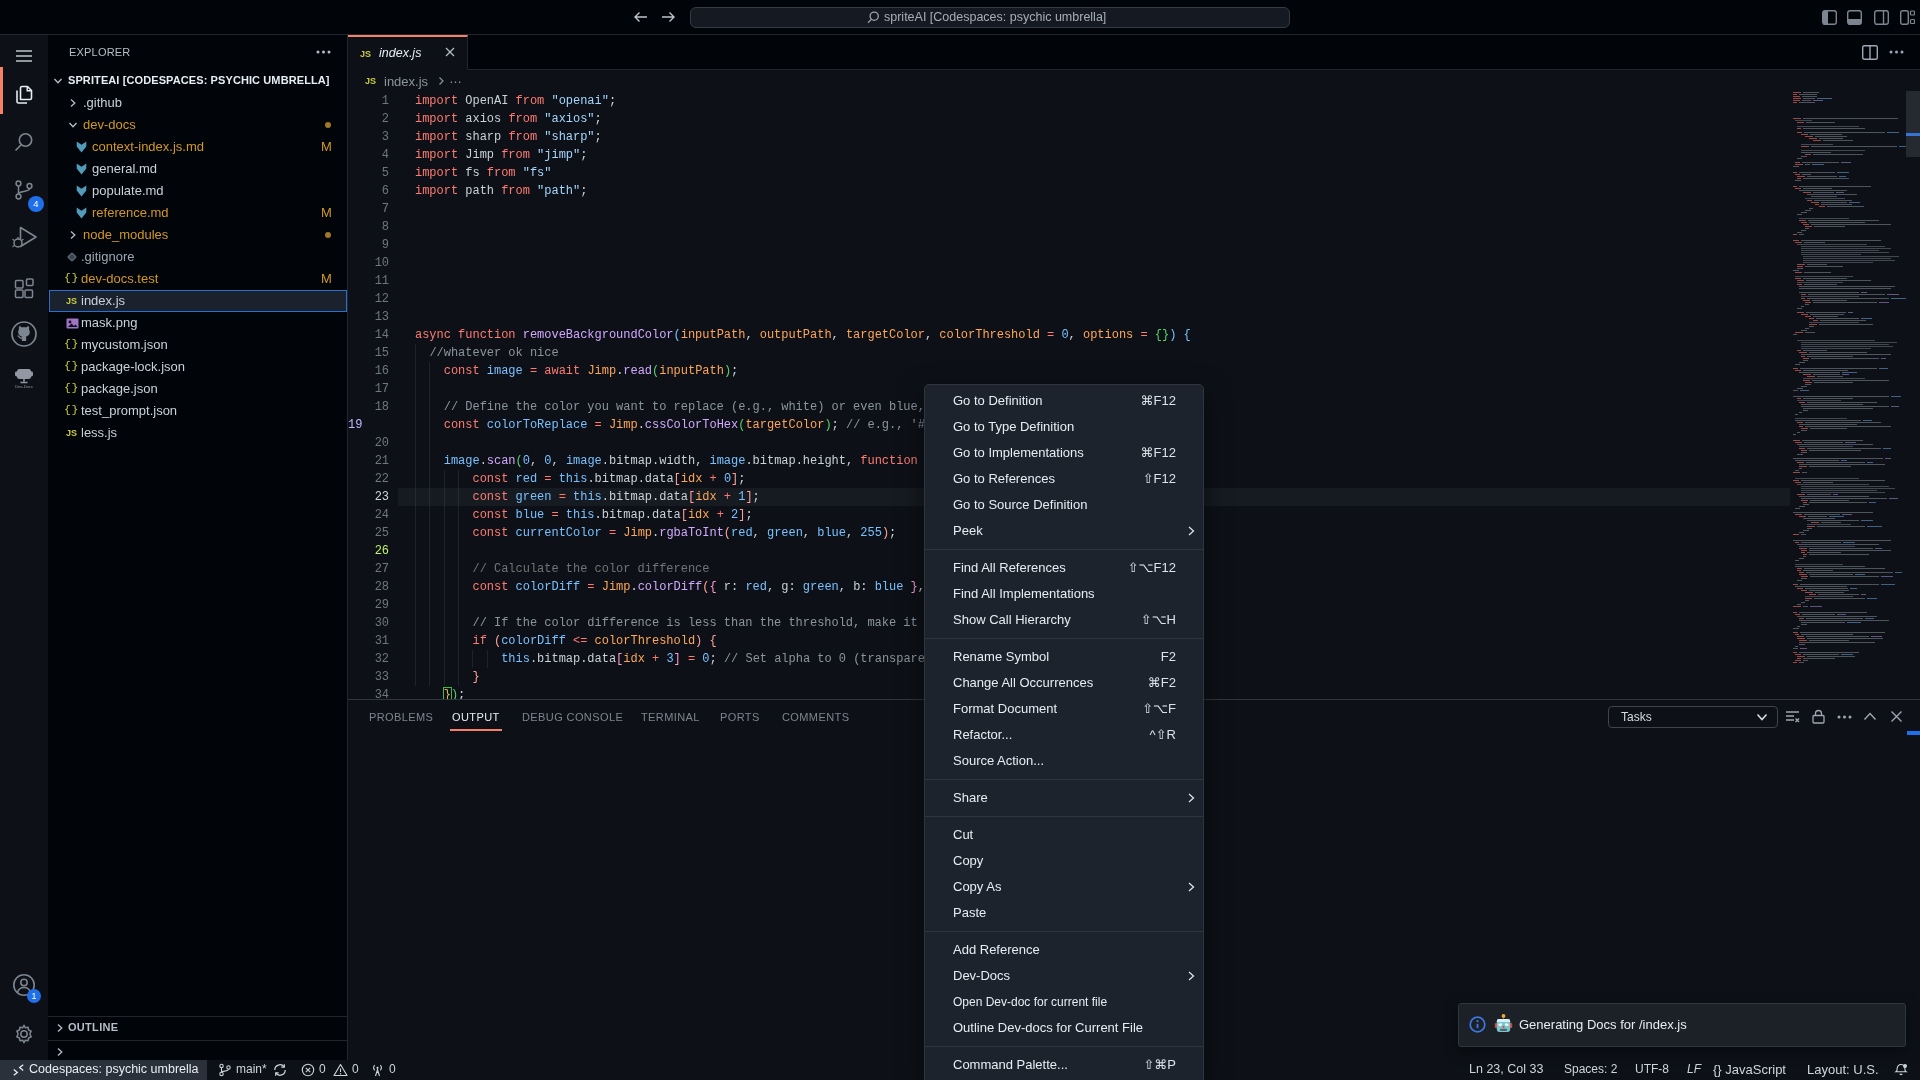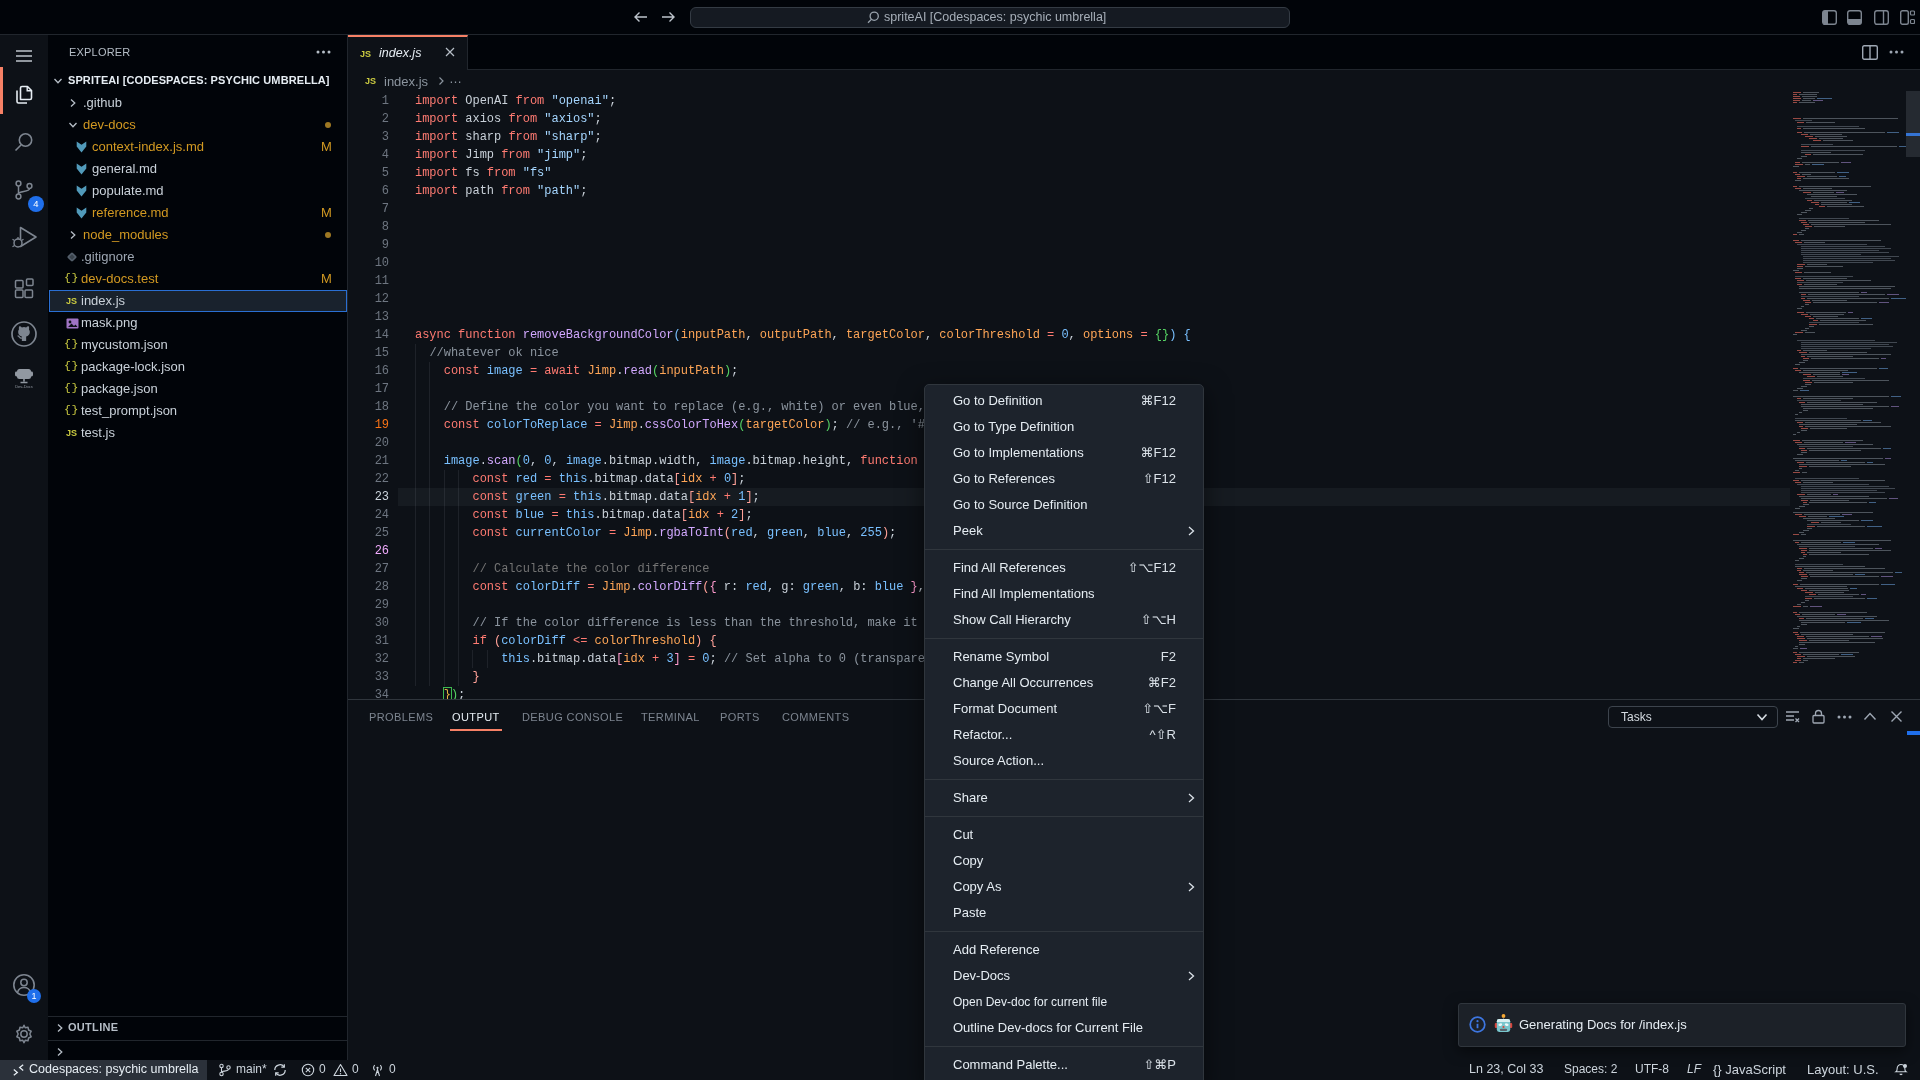--- a/index.html
+++ b/index.html
@@ -156,21 +156,21 @@
 <div class="a" style="left:81px;top:315px;font-size:13px;color:#c9d1d9;">mask.png</div>
 <div class="a" style="left:64px;top:337px;font-size:11.5px;color:#cbcb41;font-family:'Liberation Mono',monospace;letter-spacing:0.5px;">{}</div>
 <div class="a" style="left:81px;top:337px;font-size:13px;color:#c9d1d9;">mycustom.json</div>
 <div class="a" style="left:64px;top:359px;font-size:11.5px;color:#cbcb41;font-family:'Liberation Mono',monospace;letter-spacing:0.5px;">{}</div>
 <div class="a" style="left:81px;top:359px;font-size:13px;color:#c9d1d9;">package-lock.json</div>
 <div class="a" style="left:64px;top:381px;font-size:11.5px;color:#cbcb41;font-family:'Liberation Mono',monospace;letter-spacing:0.5px;">{}</div>
 <div class="a" style="left:81px;top:381px;font-size:13px;color:#c9d1d9;">package.json</div>
 <div class="a" style="left:64px;top:403px;font-size:11.5px;color:#cbcb41;font-family:'Liberation Mono',monospace;letter-spacing:0.5px;">{}</div>
 <div class="a" style="left:81px;top:403px;font-size:13px;color:#c9d1d9;">test_prompt.json</div>
 <div class="a" style="left:66px;top:428px;font-size:9px;font-weight:bold;color:#cbcb41;">JS</div>
-<div class="a" style="left:81px;top:425px;font-size:13px;color:#c9d1d9;">test.js</div>
+<div class="a" style="left:81px;top:425px;font-size:13px;color:#c9d1d9;">less.js</div>
 <div class="a" style="left:48px;top:1016px;width:300px;height:22px;border-top:1px solid #21262d;"></div>
 <svg class="a" style="left:55px;top:1023px" width="10" height="10" viewBox="0 0 10 10">
     <path d="M3 1.5 L6.8 5 L3 8.5" stroke="#b6bec7" stroke-width="1.3" fill="none"></path>
   </svg>
 <div class="a" style="left:68px;top:1021px;font-size:11px;font-weight:bold;color:#b6bec7;letter-spacing:0.3px;">OUTLINE</div>
 <div class="a" style="left:48px;top:1040px;width:300px;height:22px;border-top:1px solid #21262d;"></div>
 <svg class="a" style="left:55px;top:1047px" width="10" height="10" viewBox="0 0 10 10">
     <path d="M3 1.5 L6.8 5 L3 8.5" stroke="#b6bec7" stroke-width="1.3" fill="none"></path>
   </svg>
 <div class="a" style="left:68px;top:1086px;font-size:11px;font-weight:bold;color:#b6bec7;letter-spacing:0.3px;">TIMELINE</div>
@@ -224,34 +224,34 @@
 <div class="a mono" style="left:348px;top:308px;width:41px;text-align:right;color:#6e7681;">13</div>
 <div class="a mono" style="left:348px;top:326px;width:41px;text-align:right;color:#6e7681;">14</div>
 <div class="a mono" style="left:415px;top:326px;"><span style="color:#ff7b72">async </span><span style="color:#ff7b72">function </span><span style="color:#d2a8ff">removeBackgroundColor</span><span style="color:#79c0ff">(</span><span style="color:#ffa657">inputPath</span><span style="color:#c9d1d9">, </span><span style="color:#ffa657">outputPath</span><span style="color:#c9d1d9">, </span><span style="color:#ffa657">targetColor</span><span style="color:#c9d1d9">, </span><span style="color:#ffa657">colorThreshold</span><span style="color:#c9d1d9"> </span><span style="color:#ff7b72">=</span><span style="color:#c9d1d9"> </span><span style="color:#79c0ff">0</span><span style="color:#c9d1d9">, </span><span style="color:#ffa657">options</span><span style="color:#c9d1d9"> </span><span style="color:#ff7b72">=</span><span style="color:#c9d1d9"> </span><span style="color:#56d364">{}</span><span style="color:#79c0ff">)</span><span style="color:#c9d1d9"> </span><span style="color:#79c0ff">{</span></div>
 <div class="a mono" style="left:348px;top:344px;width:41px;text-align:right;color:#6e7681;">15</div>
 <div class="a mono" style="left:415px;top:344px;"><span style="color:#c9d1d9">  </span><span style="color:#8b949e">//whatever ok nice</span></div>
 <div class="a mono" style="left:348px;top:362px;width:41px;text-align:right;color:#6e7681;">16</div>
 <div class="a mono" style="left:415px;top:362px;"><span style="color:#c9d1d9">    </span><span style="color:#ff7b72">const </span><span style="color:#79c0ff">image </span><span style="color:#ff7b72">= </span><span style="color:#ff7b72">await </span><span style="color:#ffa657">Jimp</span><span style="color:#c9d1d9">.</span><span style="color:#d2a8ff">read</span><span style="color:#56d364">(</span><span style="color:#ffa657">inputPath</span><span style="color:#56d364">)</span><span style="color:#c9d1d9">;</span></div>
 <div class="a mono" style="left:348px;top:380px;width:41px;text-align:right;color:#6e7681;">17</div>
 <div class="a mono" style="left:348px;top:398px;width:41px;text-align:right;color:#6e7681;">18</div>
 <div class="a mono" style="left:415px;top:398px;"><span style="color:#c9d1d9">    </span><span style="color:#8b949e">// Define the color you want to replace (e.g., white) or even blue, if you like</span></div>
-<div class="a mono" style="left:348px;top:416px;width:41px;text-align:right;color:#f97316;">19</div>
+<div class="a mono" style="left:348px;top:416px;width:41px;text-align:left;color:#c4b5fd;">19</div>
 <div class="a mono" style="left:415px;top:416px;"><span style="color:#c9d1d9">    </span><span style="color:#ff7b72">const </span><span style="color:#79c0ff">colorToReplace </span><span style="color:#ff7b72">= </span><span style="color:#ffa657">Jimp</span><span style="color:#c9d1d9">.</span><span style="color:#d2a8ff">cssColorToHex</span><span style="color:#56d364">(</span><span style="color:#ffa657">targetColor</span><span style="color:#56d364">)</span><span style="color:#c9d1d9">; </span><span style="color:#8b949e">// e.g., '#FFFFFF'</span></div>
 <div class="a mono" style="left:348px;top:434px;width:41px;text-align:right;color:#6e7681;">20</div>
 <div class="a mono" style="left:348px;top:452px;width:41px;text-align:right;color:#6e7681;">21</div>
 <div class="a mono" style="left:415px;top:452px;"><span style="color:#c9d1d9">    </span><span style="color:#79c0ff">image</span><span style="color:#c9d1d9">.</span><span style="color:#d2a8ff">scan</span><span style="color:#56d364">(</span><span style="color:#79c0ff">0</span><span style="color:#c9d1d9">, </span><span style="color:#79c0ff">0</span><span style="color:#c9d1d9">, </span><span style="color:#79c0ff">image</span><span style="color:#c9d1d9">.bitmap.width, </span><span style="color:#79c0ff">image</span><span style="color:#c9d1d9">.bitmap.height, </span><span style="color:#ff7b72">function </span><span style="color:#e3b341">(</span><span style="color:#ffa657">x</span><span style="color:#c9d1d9">, </span><span style="color:#ffa657">y</span><span style="color:#c9d1d9">, </span><span style="color:#ffa657">idx</span><span style="color:#e3b341">)</span><span style="color:#c9d1d9"> </span><span style="color:#e3b341">{</span></div>
 <div class="a mono" style="left:348px;top:470px;width:41px;text-align:right;color:#6e7681;">22</div>
 <div class="a mono" style="left:415px;top:470px;"><span style="color:#c9d1d9">        </span><span style="color:#ff7b72">const </span><span style="color:#79c0ff">red </span><span style="color:#ff7b72">= </span><span style="color:#79c0ff">this</span><span style="color:#c9d1d9">.bitmap.data</span><span style="color:#ffa198">[</span><span style="color:#ffa657">idx</span><span style="color:#c9d1d9"> </span><span style="color:#ff7b72">+</span><span style="color:#c9d1d9"> </span><span style="color:#79c0ff">0</span><span style="color:#ffa198">]</span><span style="color:#c9d1d9">;</span></div>
 <div class="a mono" style="left:348px;top:488px;width:41px;text-align:right;color:#cdd5dd;">23</div>
 <div class="a mono" style="left:415px;top:488px;"><span style="color:#c9d1d9">        </span><span style="color:#ff7b72">const </span><span style="color:#79c0ff">green </span><span style="color:#ff7b72">= </span><span style="color:#79c0ff">this</span><span style="color:#c9d1d9">.bitmap.data</span><span style="color:#ffa198">[</span><span style="color:#ffa657">idx</span><span style="color:#c9d1d9"> </span><span style="color:#ff7b72">+</span><span style="color:#c9d1d9"> </span><span style="color:#79c0ff">1</span><span style="color:#ffa198">]</span><span style="color:#c9d1d9">;</span></div>
 <div class="a mono" style="left:348px;top:506px;width:41px;text-align:right;color:#6e7681;">24</div>
 <div class="a mono" style="left:415px;top:506px;"><span style="color:#c9d1d9">        </span><span style="color:#ff7b72">const </span><span style="color:#79c0ff">blue </span><span style="color:#ff7b72">= </span><span style="color:#79c0ff">this</span><span style="color:#c9d1d9">.bitmap.data</span><span style="color:#ffa198">[</span><span style="color:#ffa657">idx</span><span style="color:#c9d1d9"> </span><span style="color:#ff7b72">+</span><span style="color:#c9d1d9"> </span><span style="color:#79c0ff">2</span><span style="color:#ffa198">]</span><span style="color:#c9d1d9">;</span></div>
 <div class="a mono" style="left:348px;top:524px;width:41px;text-align:right;color:#6e7681;">25</div>
 <div class="a mono" style="left:415px;top:524px;"><span style="color:#c9d1d9">        </span><span style="color:#ff7b72">const </span><span style="color:#79c0ff">currentColor </span><span style="color:#ff7b72">= </span><span style="color:#ffa657">Jimp</span><span style="color:#c9d1d9">.</span><span style="color:#d2a8ff">rgbaToInt</span><span style="color:#ffa198">(</span><span style="color:#79c0ff">red</span><span style="color:#c9d1d9">, </span><span style="color:#79c0ff">green</span><span style="color:#c9d1d9">, </span><span style="color:#79c0ff">blue</span><span style="color:#c9d1d9">, </span><span style="color:#79c0ff">255</span><span style="color:#ffa198">)</span><span style="color:#c9d1d9">;</span></div>
-<div class="a mono" style="left:348px;top:542px;width:41px;text-align:right;color:#f0abfc;">26</div>
+<div class="a mono" style="left:348px;top:542px;width:41px;text-align:right;color:#bef264;">26</div>
 <div class="a mono" style="left:348px;top:560px;width:41px;text-align:right;color:#6e7681;">27</div>
 <div class="a mono" style="left:415px;top:560px;"><span style="color:#c9d1d9">        </span><span style="color:#737373">// Calculate the color difference</span></div>
 <div class="a mono" style="left:348px;top:578px;width:41px;text-align:right;color:#6e7681;">28</div>
 <div class="a mono" style="left:415px;top:578px;"><span style="color:#c9d1d9">        </span><span style="color:#ff7b72">const </span><span style="color:#79c0ff">colorDiff </span><span style="color:#ff7b72">= </span><span style="color:#ffa657">Jimp</span><span style="color:#c9d1d9">.</span><span style="color:#d2a8ff">colorDiff</span><span style="color:#ffa198">(</span><span style="color:#ff9bce">{</span><span style="color:#c9d1d9"> r: </span><span style="color:#79c0ff">red</span><span style="color:#c9d1d9">, g: </span><span style="color:#79c0ff">green</span><span style="color:#c9d1d9">, b: </span><span style="color:#79c0ff">blue</span><span style="color:#c9d1d9"> </span><span style="color:#ff9bce">}</span><span style="color:#c9d1d9">, </span><span style="color:#ffa657">Jimp</span><span style="color:#c9d1d9">.</span><span style="color:#d2a8ff">intToRGBA</span><span style="color:#ff9bce">(</span><span style="color:#79c0ff">currentColor</span><span style="color:#ff9bce">)</span><span style="color:#ffa198">)</span><span style="color:#c9d1d9">;</span></div>
 <div class="a mono" style="left:348px;top:596px;width:41px;text-align:right;color:#6e7681;">29</div>
 <div class="a mono" style="left:348px;top:614px;width:41px;text-align:right;color:#6e7681;">30</div>
 <div class="a mono" style="left:415px;top:614px;"><span style="color:#c9d1d9">        </span><span style="color:#8b949e">// If the color difference is less than the threshold, make it transparent</span></div>
 <div class="a mono" style="left:348px;top:632px;width:41px;text-align:right;color:#6e7681;">31</div>
 <div class="a mono" style="left:415px;top:632px;"><span style="color:#c9d1d9">        </span><span style="color:#ff7b72">if </span><span style="color:#ffa198">(</span><span style="color:#79c0ff">colorDiff </span><span style="color:#ff7b72">&lt;= </span><span style="color:#ffa657">colorThreshold</span><span style="color:#ffa198">)</span><span style="color:#c9d1d9"> </span><span style="color:#ffa198">{</span></div>
 <div class="a mono" style="left:348px;top:650px;width:41px;text-align:right;color:#6e7681;">32</div>

